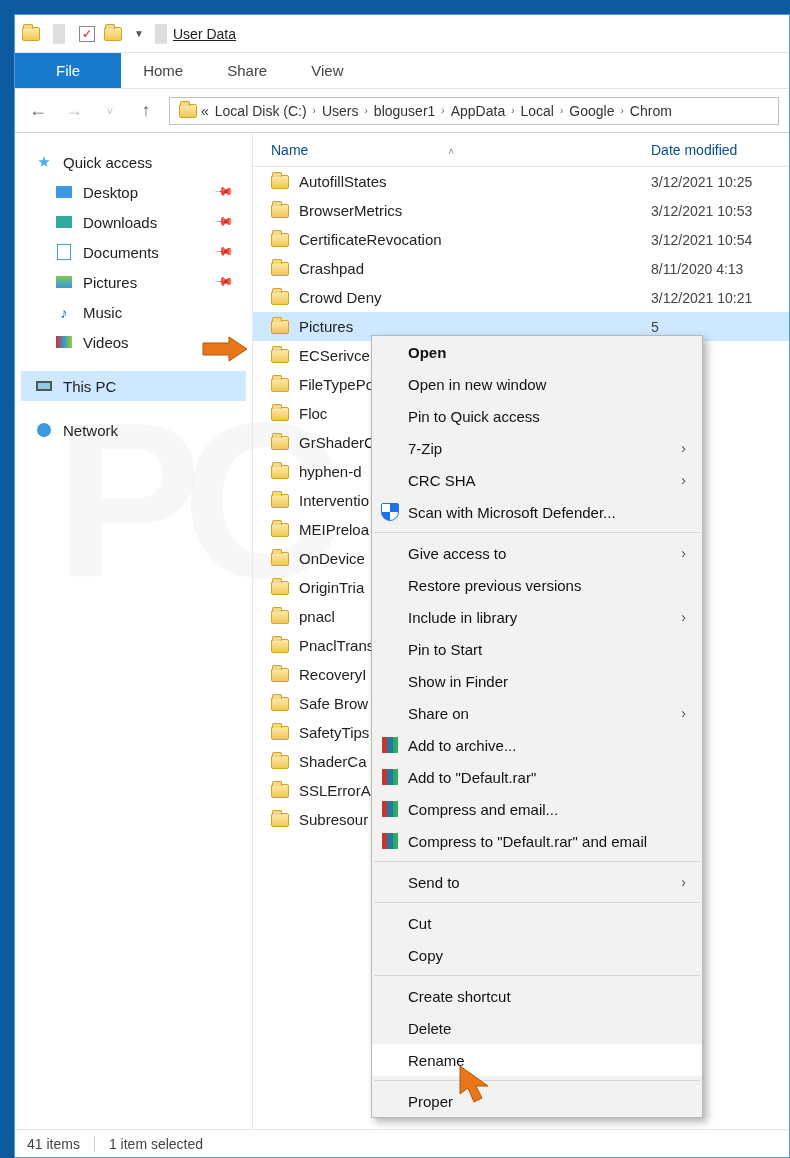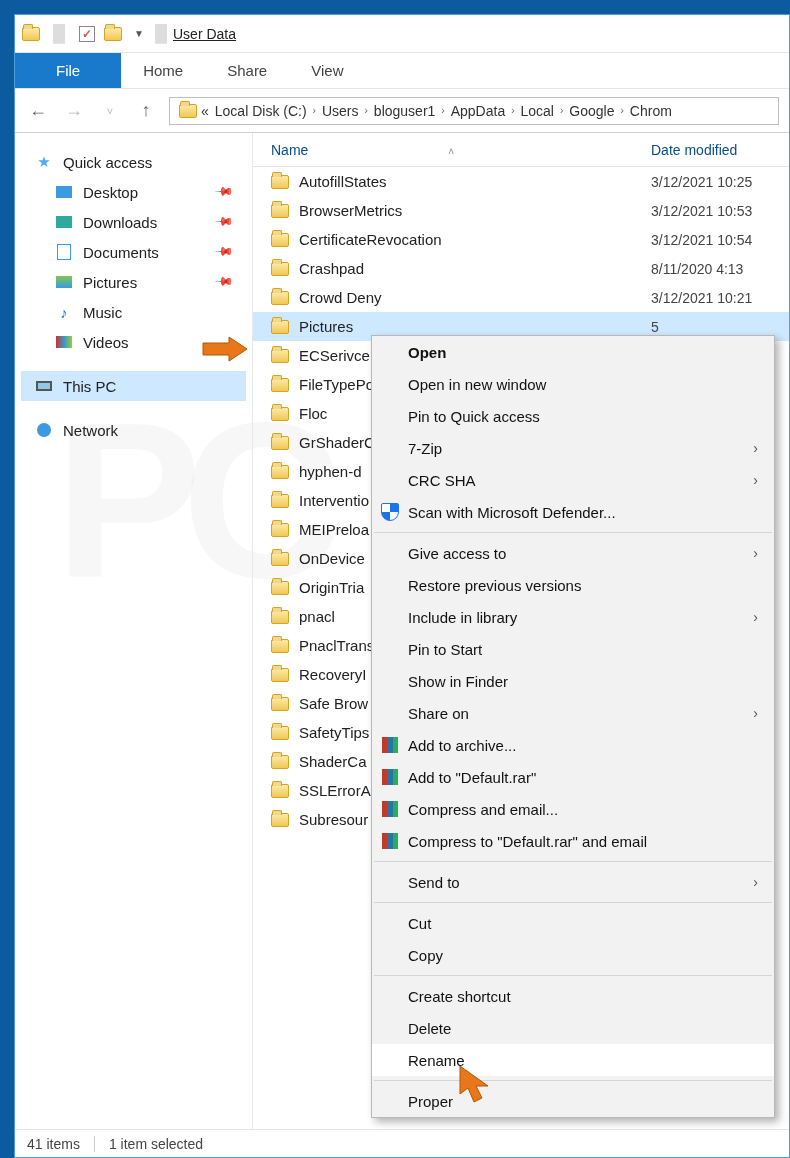--- a/index.html
+++ b/index.html
@@ -38,21 +38,21 @@
 .explorer-header { height: 34px; display: flex; align-items: center; border-bottom: 1px solid #e5e5e5; font-size: 14px; color: #0a4d8c; padding-left: 18px; }
 .explorer-header .col1 { width: 380px; }
 .explorer-header .sort { font-size: 10px; color: #888; margin-left: 140px; }
 .filelist { flex:1; overflow:hidden; }
 .row { display: flex; align-items: center; height: 29px; padding-left: 18px; font-size: 15px; color: #222; }
 .row .fname { width: 380px; display:flex; align-items:center; gap:10px; }
 .row .fdate { color: #444; font-size: 14px; }
 .row.selected { background: #cde8ff; }
 .statusbar { position: absolute; bottom: 0; left: 0; right: 0; height: 28px; border-top: 1px solid #e5e5e5; display: flex; align-items: center; padding: 0 12px; font-size: 14px; color: #444; gap: 14px; }
 .statusbar .sep2 { width:1px; height:16px; background:#ccc; }
-.context-menu { position: absolute; top: 335px; left: 371px; width: 404px; background: #f2f2f2; border: 1px solid #b8b8b8; box-shadow: 4px 4px 8px rgba(0,0,0,0.3); font-size: 15px; color: #111; }
+.context-menu { position: absolute; top: 335px; left: 371px; width: 332px; background: #f2f2f2; border: 1px solid #b8b8b8; box-shadow: 4px 4px 8px rgba(0,0,0,0.3); font-size: 15px; color: #111; }
 .cm-item { height: 32px; display: flex; align-items: center; padding-left: 36px; position: relative; }
 .cm-item.bold { font-weight: 600; }
 .cm-item.hover { background: #fff; }
 .cm-item .sub { position: absolute; right: 16px; color: #555; font-size: 14px; }
 .cm-sep { height: 1px; background: #d5d5d5; margin: 4px 2px; }
 .cm-icon { position: absolute; left: 8px; width: 20px; height: 20px; display:flex; align-items:center; justify-content:center; }
 .shield { width:18px; height:18px; background: conic-gradient(#1a73e8 0 90deg,#fff 90deg 180deg,#1a73e8 180deg 270deg,#fff 270deg 360deg); border:1px solid #1a73e8; border-radius: 2px 2px 50% 50%; }
 .books { width:16px; height:16px; background: linear-gradient(90deg,#c0392b 33%,#2874a6 33% 66%,#27ae60 66%); }
 .arrow-annot { position:absolute; width:48px; height:28px; }
 .arrow-annot svg { width:100%; height:100%; }

